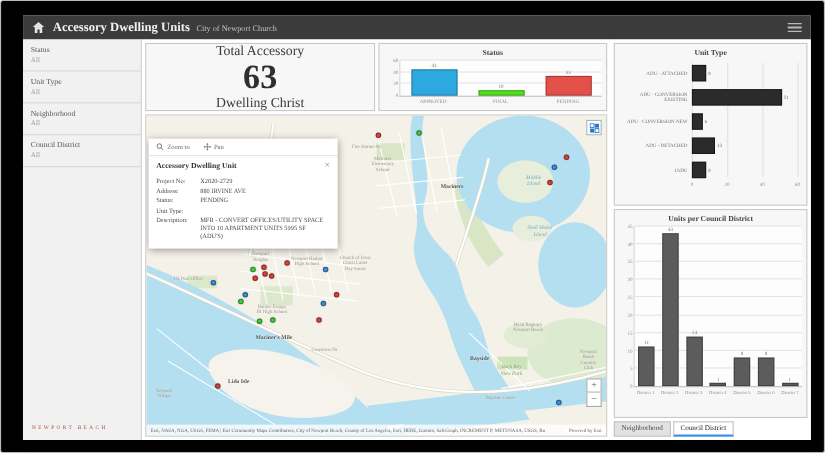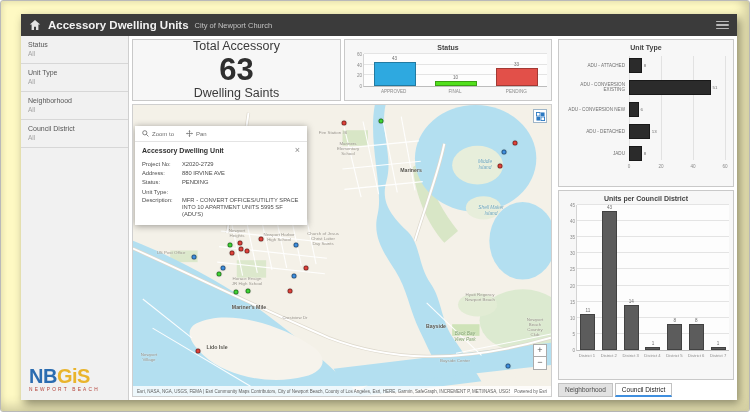--- a/index.html
+++ b/index.html
@@ -1,19 +1,19 @@
 <!DOCTYPE html>
 <html><head>
 <meta charset="utf-8">
 <style>
   html,body{margin:0;padding:0;background:#fff;}
   *{box-sizing:border-box;}
   body{font-family:"Liberation Sans", sans-serif; width:750px; height:412px; position:relative; overflow:hidden;}
-  .stage{position:absolute; inset:0; background:#fef9c3; border:1px solid #b9b9b9; border-radius:3px;
-         box-shadow: inset -5px -5px 12px rgba(0,0,0,.18), inset 2px 2px 5px rgba(0,0,0,.06);}
+  .stage{position:absolute; inset:0; background:#000000; border:1px solid #b9b9b9; border-radius:3px;
+         box-shadow: inset -5px -5px 12px rgba(0,0,0,.18), inset 2px 2px 5px rgba(0,0,0,.06); font-family: Liberation Serif, serif;}
   .app{position:absolute; left:20px; top:13px; width:716px; height:386px; background:#e8e8e8;
        box-shadow: 3px 4px 9px rgba(0,0,0,.45); display:flex; flex-direction:column;}
 
   
   .hdr{height:22px; background:#3b3b3b; display:flex; align-items:center; padding:0 8px; flex:0 0 auto;}
   .hdr .home{width:12px; height:12px; margin-right:7px;}
   .hdr .t{color:#f2f2f2; font-size:11.5px; font-weight:bold; white-space:nowrap;}
   .hdr .st{color:#c2c2c2; font-size:7.5px; margin-left:6px; white-space:nowrap;}
   .burger{margin-left:auto; width:13px; cursor:pointer;}
   .burger i{display:block; height:1.6px; background:#b9b9b9; margin:2px 0; border-radius:1px;}
@@ -137,31 +137,30 @@
             <div class="filter">
               <div class="fl">Neighborhood</div>
               <div class="fv">All</div>
             </div>
             <div class="filter">
               <div class="fl">Council District</div>
               <div class="fv">All</div>
             </div>
           </div>
         <div class="logo">
-          <div class="logo-main"><span class="logo-nb">NB</span><span class="logo-gis">GiS</span></div>
           <div class="logo-sub">NEWPORT BEACH</div>
         </div>
       </div>
 
       <div class="main">
         <div class="toprow">
           <div class="panel kpi">
             <div class="l1">Total Accessory</div>
             <div class="big">63</div>
-            <div class="l2">Dwelling Saints</div>
+            <div class="l2">Dwelling Christ</div>
           </div>
           <div class="panel statuspanel">
             <div class="panel-title">Status</div>
             <div id="statusChart">
                 <div class="vc">
                   <div class="vc-plot" style="height: 33px; margin-left: 14px;">
                     <div class="vc-ylab" style="left: -14px; width: 12px; bottom: 0%;">0</div>
                     <div class="vc-grid" style="bottom: 33.3333%;"></div>
                     <div class="vc-ylab" style="left: -14px; width: 12px; bottom: 33.3333%;">20</div>
                     <div class="vc-grid" style="bottom: 66.6667%;"></div>

